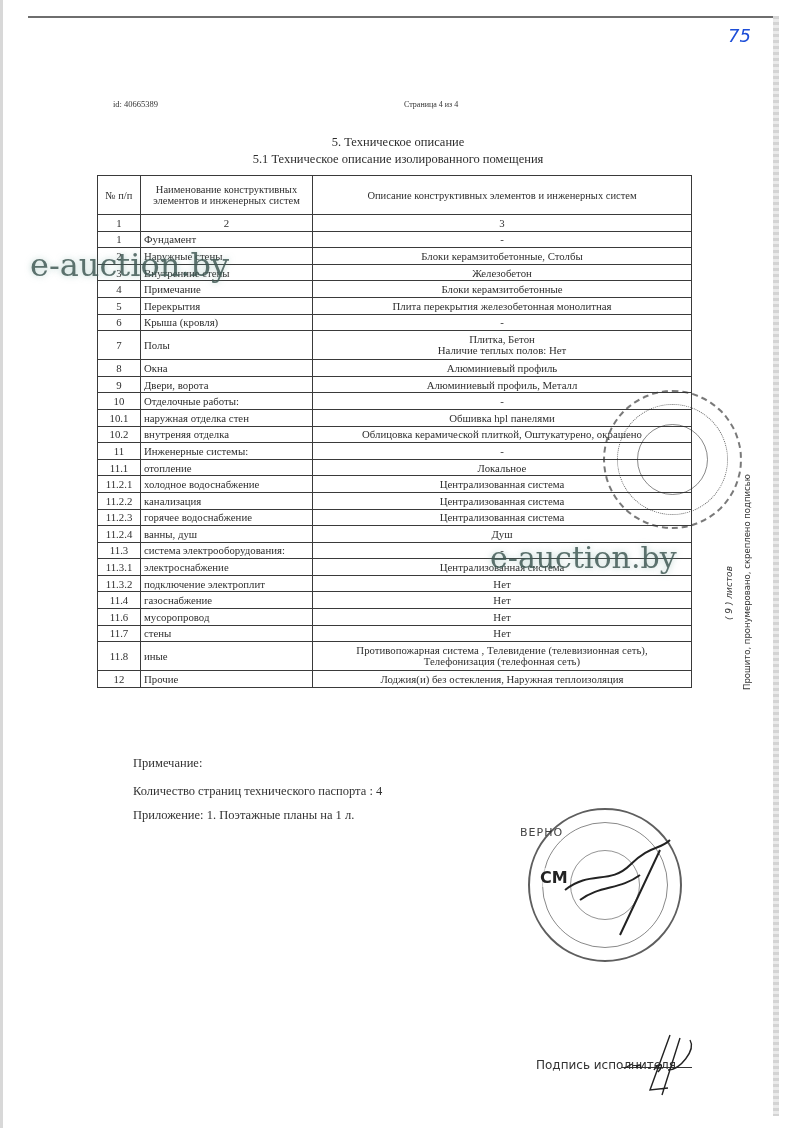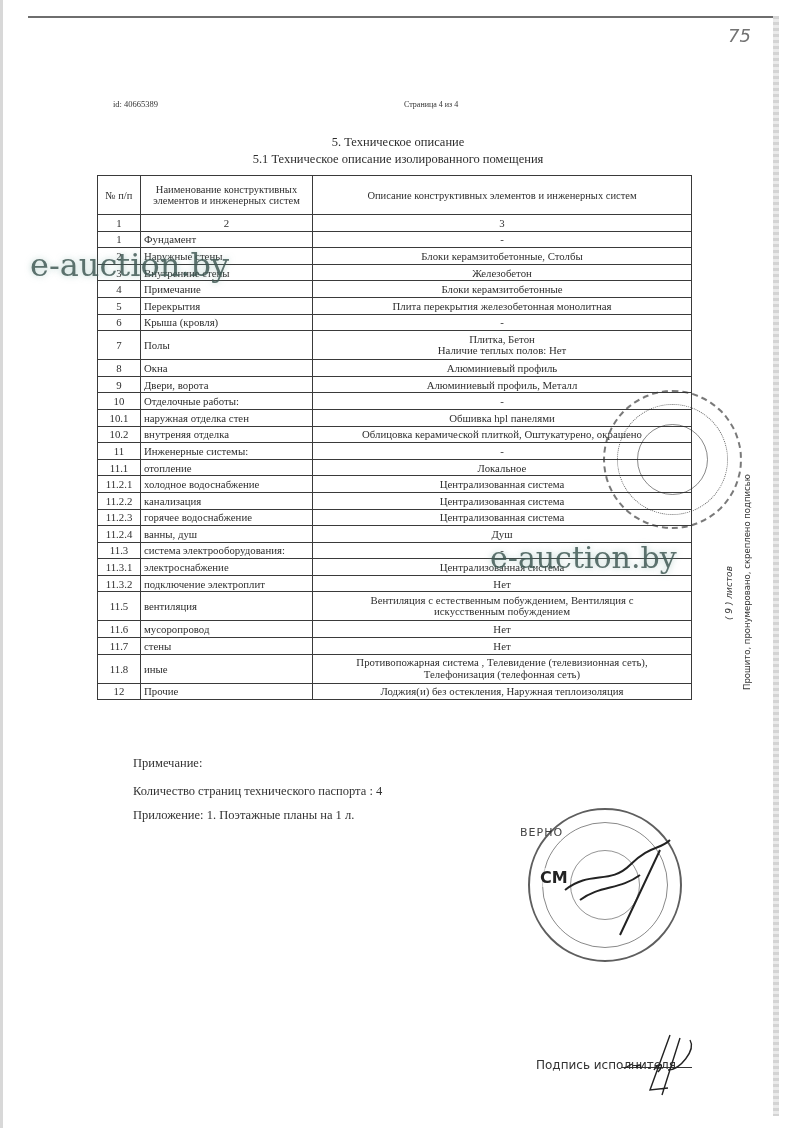--- a/index.html
+++ b/index.html
@@ -16,21 +16,21 @@
   .page-border-right {
     position: absolute; left: 773px; top: 16px; width: 6px; height: 1100px;
     background: repeating-linear-gradient(180deg, #cfcfcf 0 3px, #e8e8e8 3px 6px);
     opacity: 0.9;
   }
   .page-border-left {
     position: absolute; left: 0px; top: 0; width: 3px; height: 1128px; background: #d8d8d8;
   }
   .page-number {
     position: absolute; left: 728px; top: 25px; font-family: "DejaVu Sans", sans-serif;
-    font-size: 18px; color: #737373; font-style: italic;
+    font-size: 18px; color: #1d4ed8; font-style: italic;
   }
   .doc-id {
     position: absolute; left: 113px; top: 99px; font-size: 8.5px; color: #333;
   }
   .page-counter {
     position: absolute; left: 375px; top: 100px; font-size: 8px; color: #333; padding-left: 29px;
   }
   .title {
     position: absolute; left: 0; width: 788px; text-align: center; font-size: 12.5px; color: #2d2d2d;
   }
@@ -247,27 +247,24 @@
       <tr>
         <td class="num">11.3.1</td>
         <td>электроснабжение</td>
         <td class="desc">Централизованная система</td>
       </tr>
       <tr>
         <td class="num">11.3.2</td>
         <td>подключение электроплит</td>
         <td class="desc">Нет</td>
       </tr>
-      <tr class="tall">
-        <td class="num">11.5</td>
-        <td>вентиляция</td>
-        <td class="desc">
-          <div>Вентиляция с естественным побуждением, Вентиляция с</div>
-          <div>искусственным побуждением</div>
-        </td>
+      <tr>
+        <td class="num">11.4</td>
+        <td>газоснабжение</td>
+        <td class="desc">Нет</td>
       </tr>
       <tr>
         <td class="num">11.6</td>
         <td>мусоропровод</td>
         <td class="desc">Нет</td>
       </tr>
       <tr>
         <td class="num">11.7</td>
         <td>стены</td>
         <td class="desc">Нет</td>

